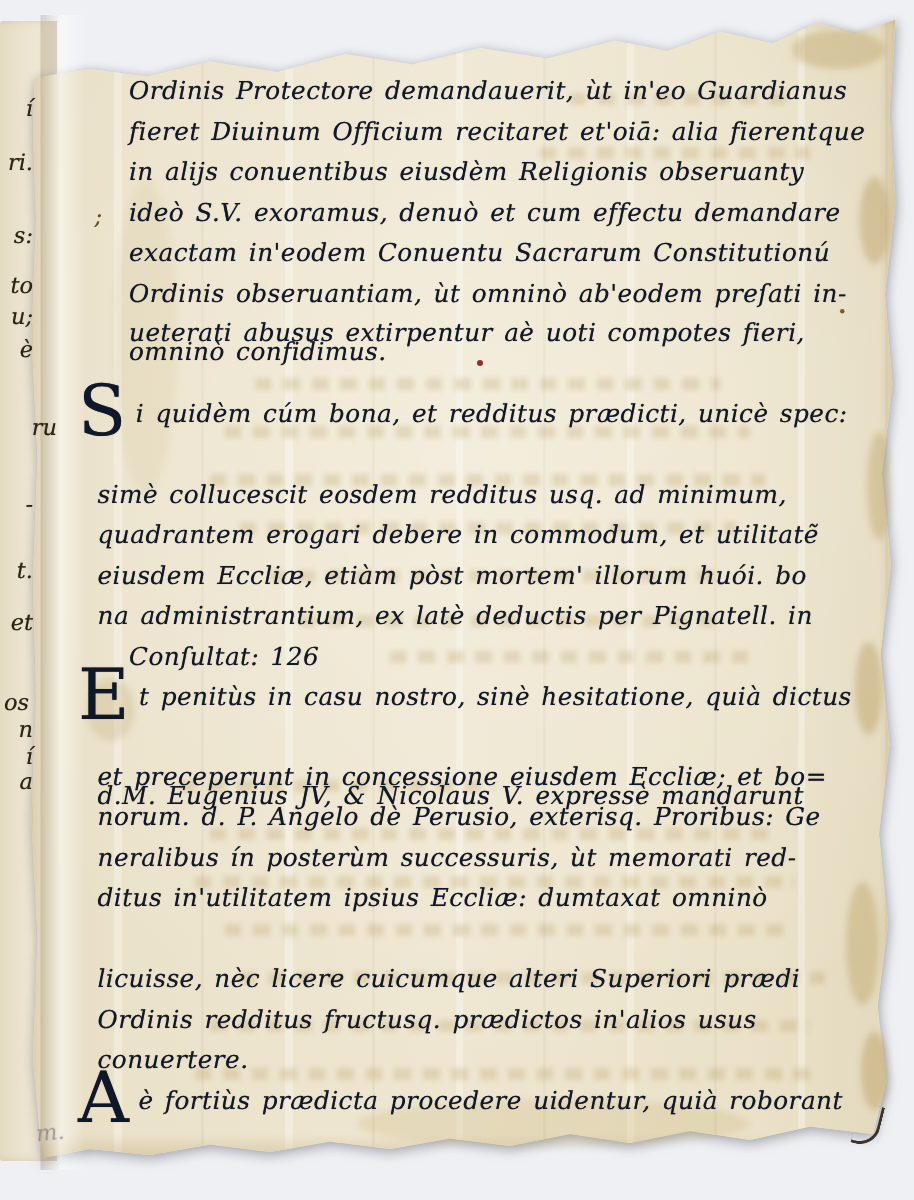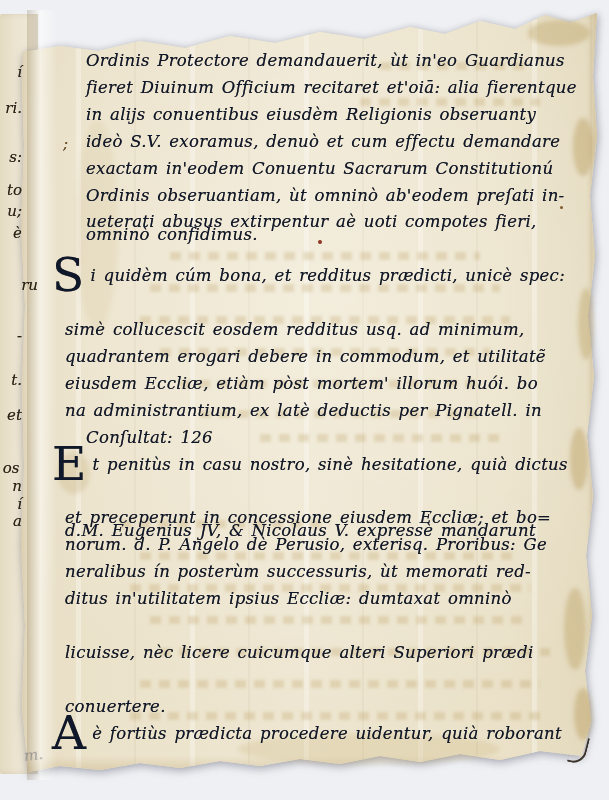--- a/index.html
+++ b/index.html
@@ -154,20 +154,21 @@
       <div class="line body" style="top: 349.7px;"><span>na administrantium, ex latè deductis per Pignatell. in</span></div>
       <div class="line body" style="top: 322.8px;"><span>eiusdem Eccliæ, etiàm pòst mortem' illorum huói. bo</span></div>
       <div class="line p1" style="top: 376.6px;"><span>Conſultat: 126</span></div>
       <div class="line cap" style="top: 403.5px;"><span class="dropcap">E</span><span>t penitùs in casu nostro, sinè hesitatione, quià dictus</span></div>
       <div class="line body" style="top: 430.4px; margin-top: 40px;"><span>d.M. Eugenius JV, &amp; Nicolaus V. expressè mandarunt</span></div>
       <div class="line body" style="top: 457.3px;"><span>et preceperunt in concessione eiusdem Eccliæ; et bo=</span></div>
       <div class="line body" style="top: 484.2px;"><span>norum. d. P. Angelo dè Perusio, exterisq. Proribus: Ge</span></div>
       <div class="line body" style="top: 511.1px;"><span>neralibus ín posterùm successuris, ùt memorati red-</span></div>
       <div class="line body" style="top: 538px;"><span>ditus in'utilitatem ipsius Eccliæ: dumtaxat omninò</span></div>
       <div class="line body" style="top: 591.8px;"><span>licuisse, nèc licere cuicumque alteri Superiori prædi</span></div>
+      <div class="line body" style="top: 618.7px;"><span>Ordinis redditus fructusq. prædictos in'alios usus</span></div>
       <div class="line body" style="top: 645.6px;"><span>conuertere.</span></div>
       <div class="line cap" style="top: 672.5px;"><span class="dropcap">A</span><span>è fortiùs prædicta procedere uidentur, quià roborant</span></div>
     </div>
 
   <div class="flourish"></div>
 
   <div class="pencil">m.</div>
 
 </div>
 

